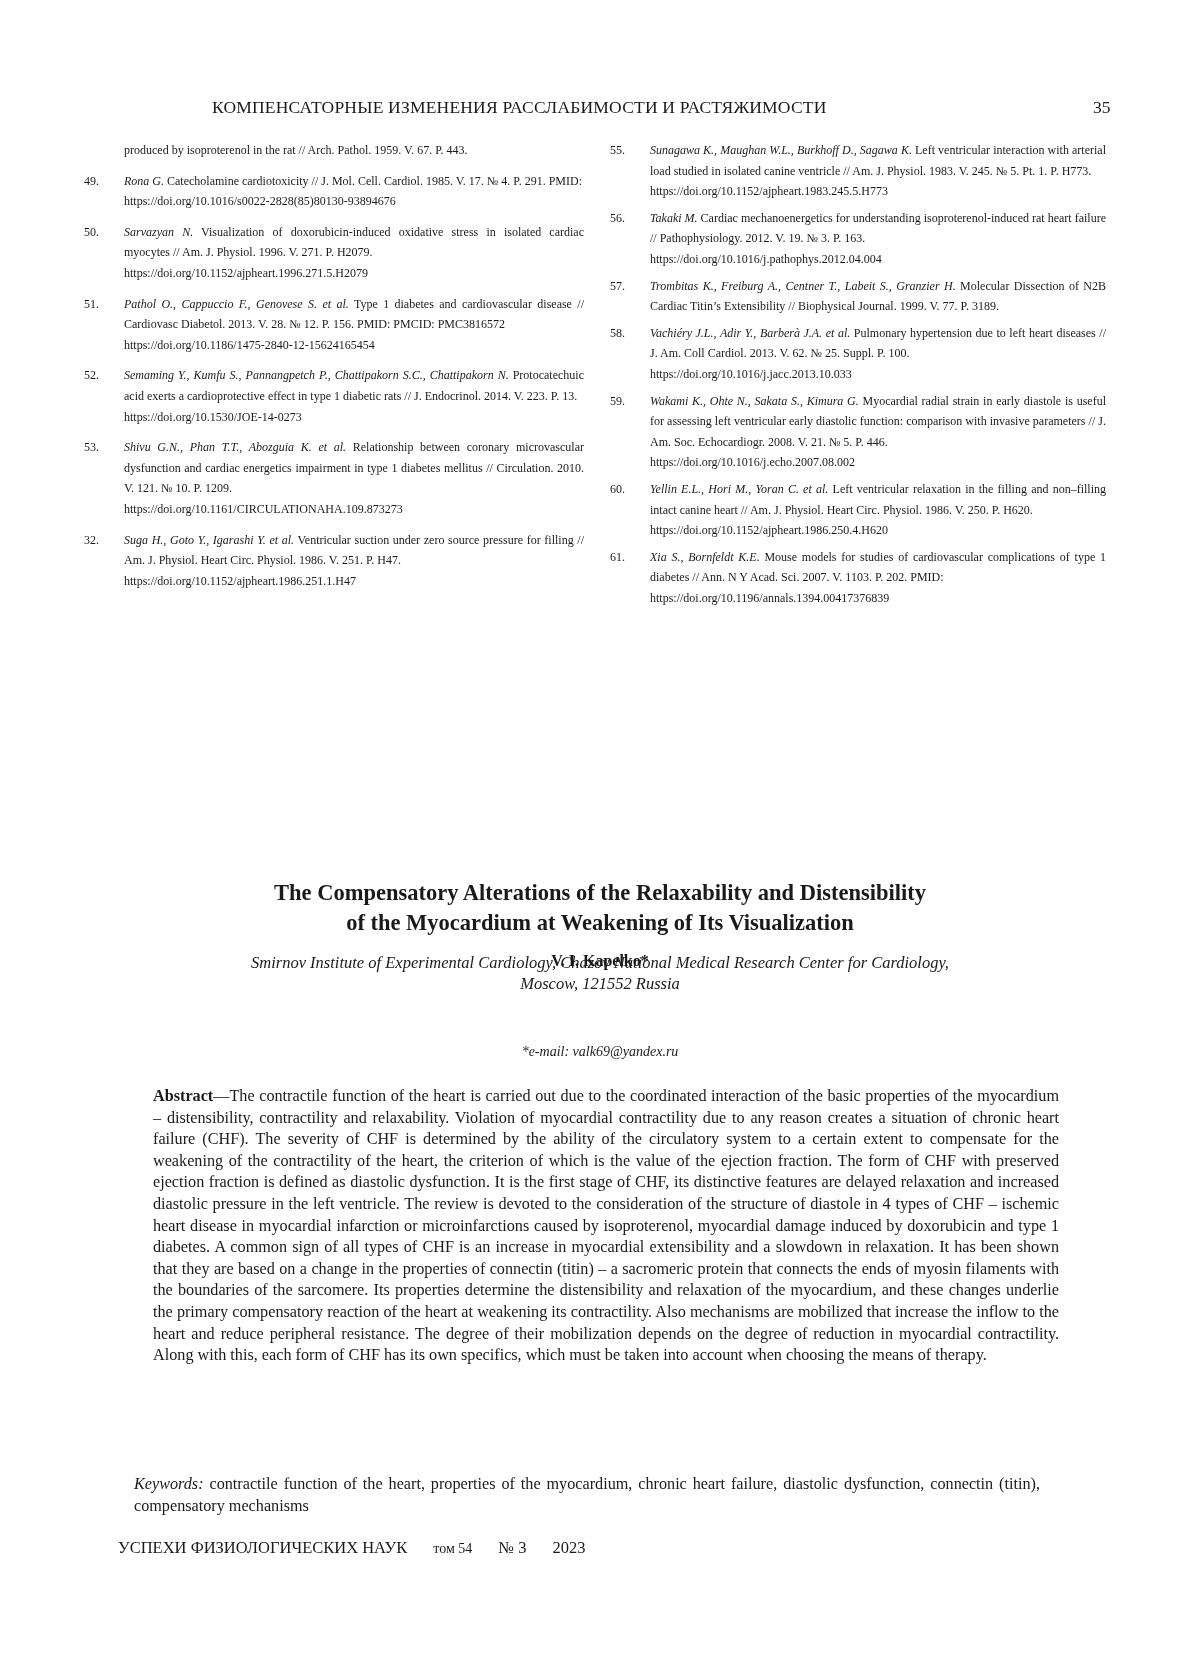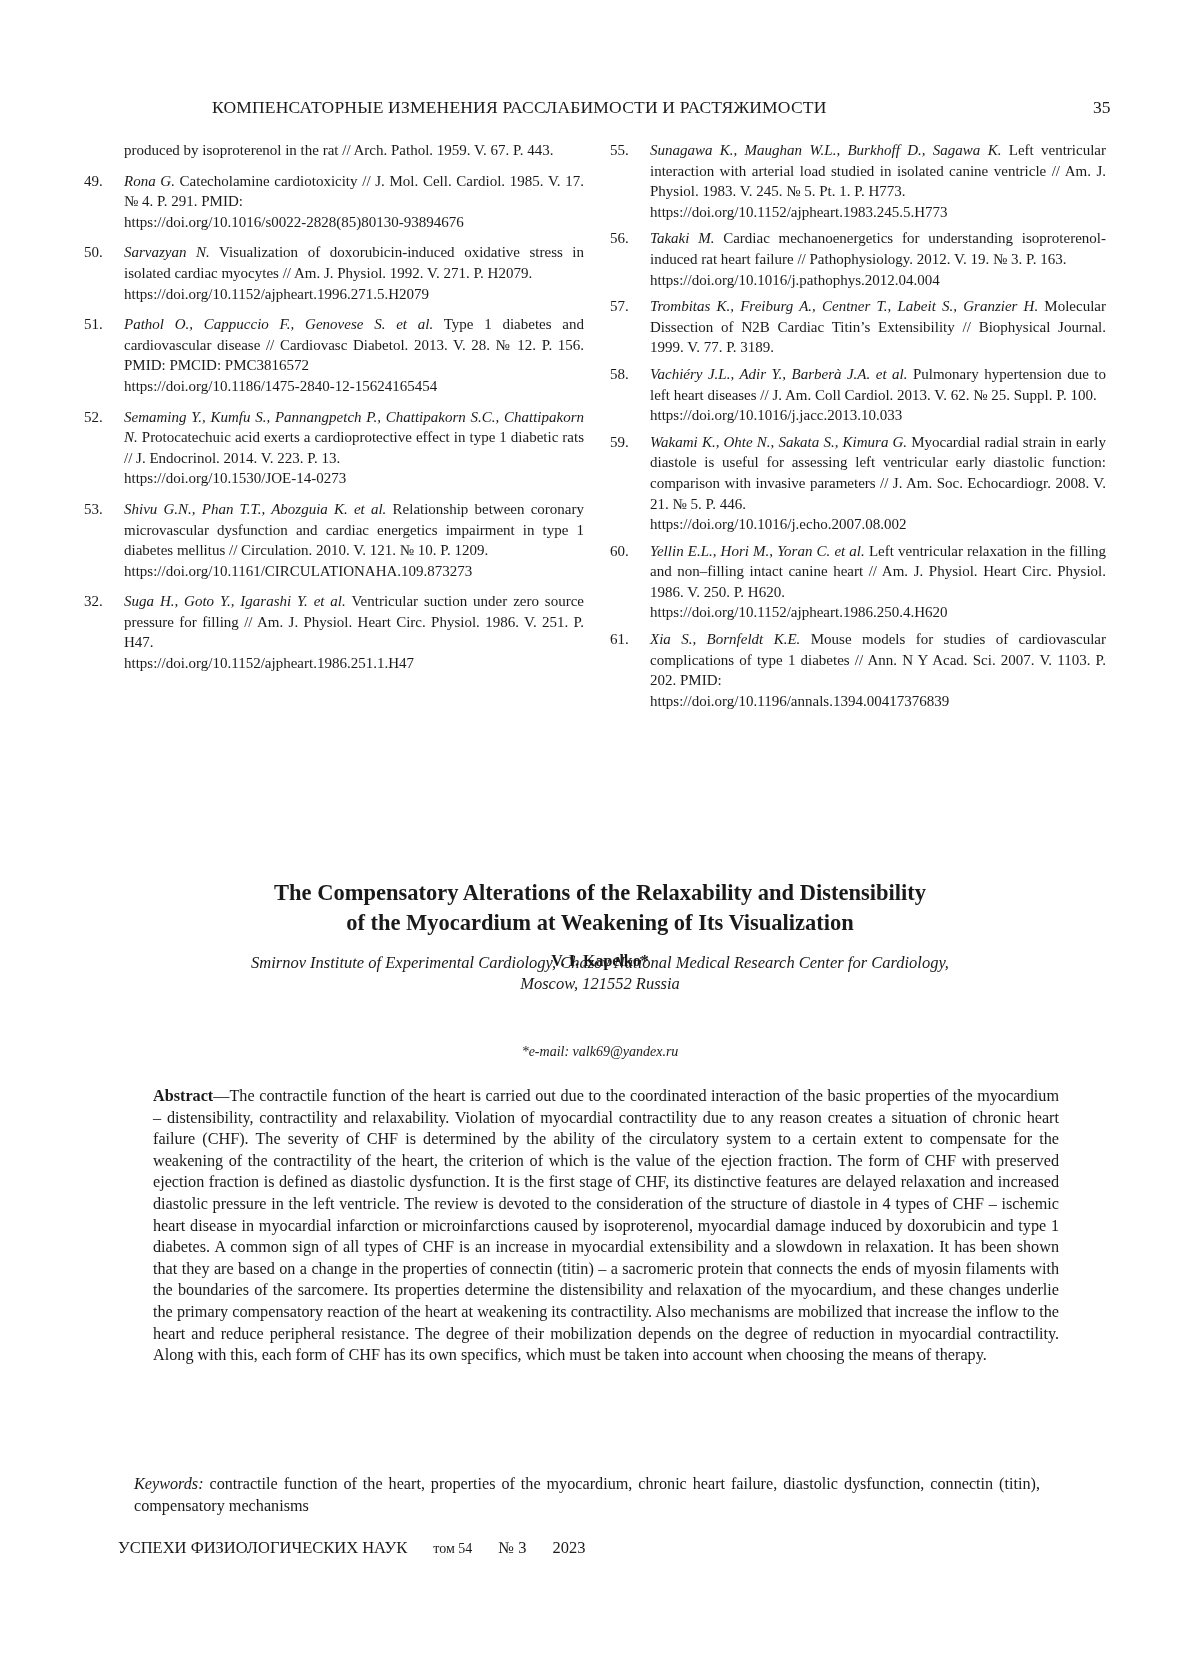--- a/index.html
+++ b/index.html
@@ -11,21 +11,21 @@
     position: absolute; top: 97px; left: 0; width: 1200px; height: 24px;
   }
   .running-title {
     position: absolute; left: 212px; top: 0; font-size: 17.5px; letter-spacing: 0.2px; font-family: Liberation Serif, serif;
   }
   .page-number {
     position: absolute; left: 1093px; top: 0; font-size: 17.5px;
   }
   .refs-col {
     position: absolute; top: 140px; width: 500px;
-    font-size: 15px; line-height: 20.6px;
+    font-size: 12px; line-height: 20.6px;
   }
   .refs-col.left { left: 84px; }
   .refs-col.right { left: 610px; width: 496px; }
   .ref { position: relative; padding-left: 40px; text-align: justify; }
   .ref .num { position: absolute; left: 0; top: 0; }
   .ref .auth { font-style: italic; }
   .ref .doi { display: block; text-align: left; }
   .gap-l { margin-top: 10px; }
   .gap-r { margin-top: 6px; }
   .cont { padding-left: 40px; text-align: justify; }
@@ -75,21 +75,21 @@
   <div class="cont">produced by isoproterenol in the rat // Arch. Pathol. 1959. V. 67. P. 443.</div>
 
   <div class="ref gap-l">
     <span class="num">49.</span>
     <span class="auth">Rona G.</span><span> Catecholamine cardiotoxicity // J. Mol. Cell. Cardiol. 1985. V. 17. № 4. P. 291. PMID:</span>
     <span class="doi">https://doi.org/10.1016/s0022-2828(85)80130-93894676</span>
   </div>
 
   <div class="ref gap-l">
     <span class="num">50.</span>
-    <span class="auth">Sarvazyan N.</span><span> Visualization of doxorubicin-induced oxidative stress in isolated cardiac myocytes // Am. J. Physiol. 1992. V. 271. P. H2079.</span>
+    <span class="auth">Sarvazyan N.</span><span> Visualization of doxorubicin-induced oxidative stress in isolated cardiac myocytes // Am. J. Physiol. 1996. V. 271. P. H2079.</span>
     <span class="doi">https://doi.org/10.1152/ajpheart.1996.271.5.H2079</span>
   </div>
 
   <div class="ref gap-l">
     <span class="num">51.</span>
     <span class="auth">Pathol O., Cappuccio F., Genovese S. et al.</span><span> Type 1 diabetes and cardiovascular disease // Cardiovasc Diabetol. 2013. V. 28. № 12. P. 156. PMID: PMCID: PMC3816572</span>
     <span class="doi">https://doi.org/10.1186/1475-2840-12-15624165454</span>
   </div>
 
   <div class="ref gap-l">

